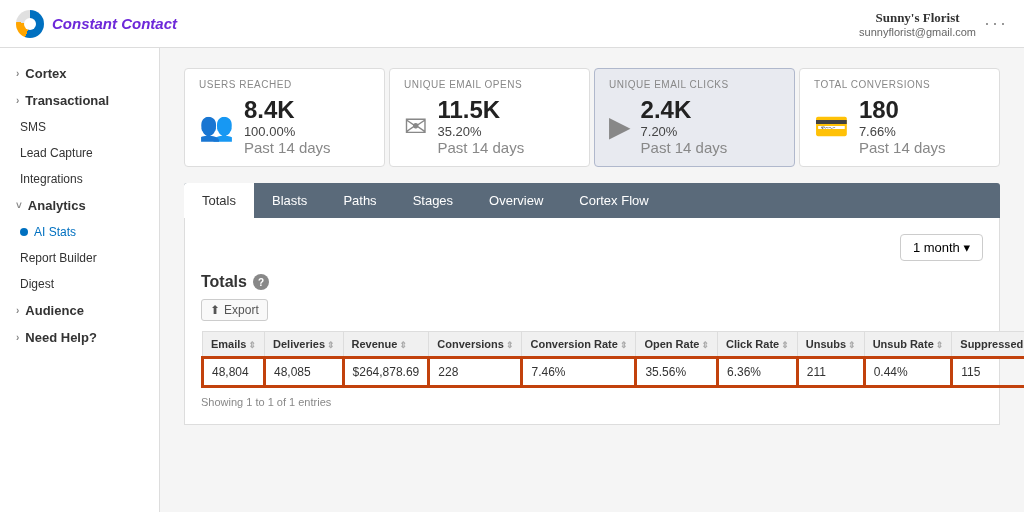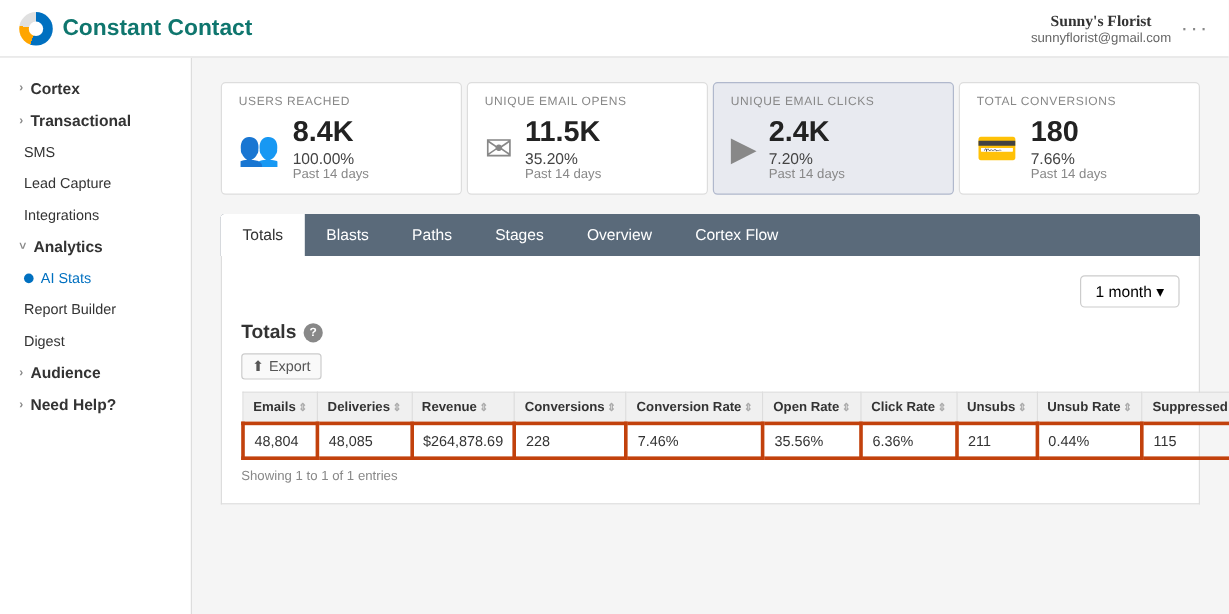--- a/index.html
+++ b/index.html
@@ -3,21 +3,21 @@
   <meta charset="utf-8">
   <style>
     * { box-sizing: border-box; margin: 0; padding: 0; }
     body { font-family: Arial, sans-serif; font-size: 13px; background: #f5f5f5; color: #333; display: flex; flex-direction: column; height: 512px; width: 1024px; overflow: hidden; }
 
     
     .header { background: #fff; border-bottom: 1px solid #ddd; display: flex; align-items: center; justify-content: space-between; padding: 8px 16px; height: 48px; }
     .logo-area { display: flex; align-items: center; gap: 8px; }
     .logo-circle { width: 28px; height: 28px; border-radius: 50%; background: conic-gradient(#0070c0 0deg 200deg, #ffa500 200deg 280deg, #e0e0e0 280deg 360deg); display: flex; align-items: center; justify-content: center; }
     .logo-inner { width: 12px; height: 12px; border-radius: 50%; background: #fff; }
-    .logo-text { font-size: 19px; font-weight: bold; color: #0f766e; }
+    .logo-text { font-size: 15px; font-weight: bold; color: #6d28d9; font-style: italic; }
     .user-area { display: flex; align-items: center; gap: 8px; }
     .user-name { font-weight: bold; font-size: 13px; text-align: center; font-family: Liberation Serif, serif; }
     .user-email { font-size: 11px; color: #666; text-align: center; }
     .user-info { text-align: right; }
     .dots { font-size: 18px; color: #888; letter-spacing: 2px; cursor: pointer; }
 
     
     .layout { display: flex; flex: 1; overflow: hidden; }
 
     
@@ -35,21 +35,21 @@
     
     .stats-row { display: flex; gap: 4px; margin-bottom: 16px; border-radius: 14px; }
     .stat-card { flex: 1; background: #fff; border: 1px solid #ddd; border-radius: 4px; padding: 10px 14px; }
     .stat-card.highlighted { background: #e8eaf0; border-color: #b0b8cc; }
     .stat-label { font-size: 10px; text-transform: uppercase; color: #888; letter-spacing: 0.5px; margin-bottom: 6px; }
     .stat-icon-row { display: flex; align-items: center; gap: 10px; }
     .stat-icon { font-size: 28px; color: #888; }
     .stat-values { display: flex; flex-direction: column; }
     .stat-main { font-size: 24px; font-weight: bold; color: #222; }
     .stat-pct { font-size: 13px; color: #444; }
-    .stat-period { font-size: 11px; color: #888; }
+    .stat-period { font-size: 15px; color: #888; }
 
     
     .tabs-bar { display: flex; background: #5a6a7a; border-radius: 3px 3px 0 0; overflow: hidden; }
     .tab { padding: 10px 18px; color: #fff; cursor: pointer; font-size: 13px; }
     .tab.active { background: #fff; color: #333; }
 
     
     .content-area { background: #fff; border: 1px solid #ddd; border-top: none; padding: 16px; }
     .content-toolbar { display: flex; justify-content: flex-end; margin-bottom: 12px; }
     .month-btn { border: 1px solid #ccc; background: #fff; border-radius: 4px; padding: 5px 12px; cursor: pointer; font-size: 13px; display: flex; align-items: center; gap: 6px; }

